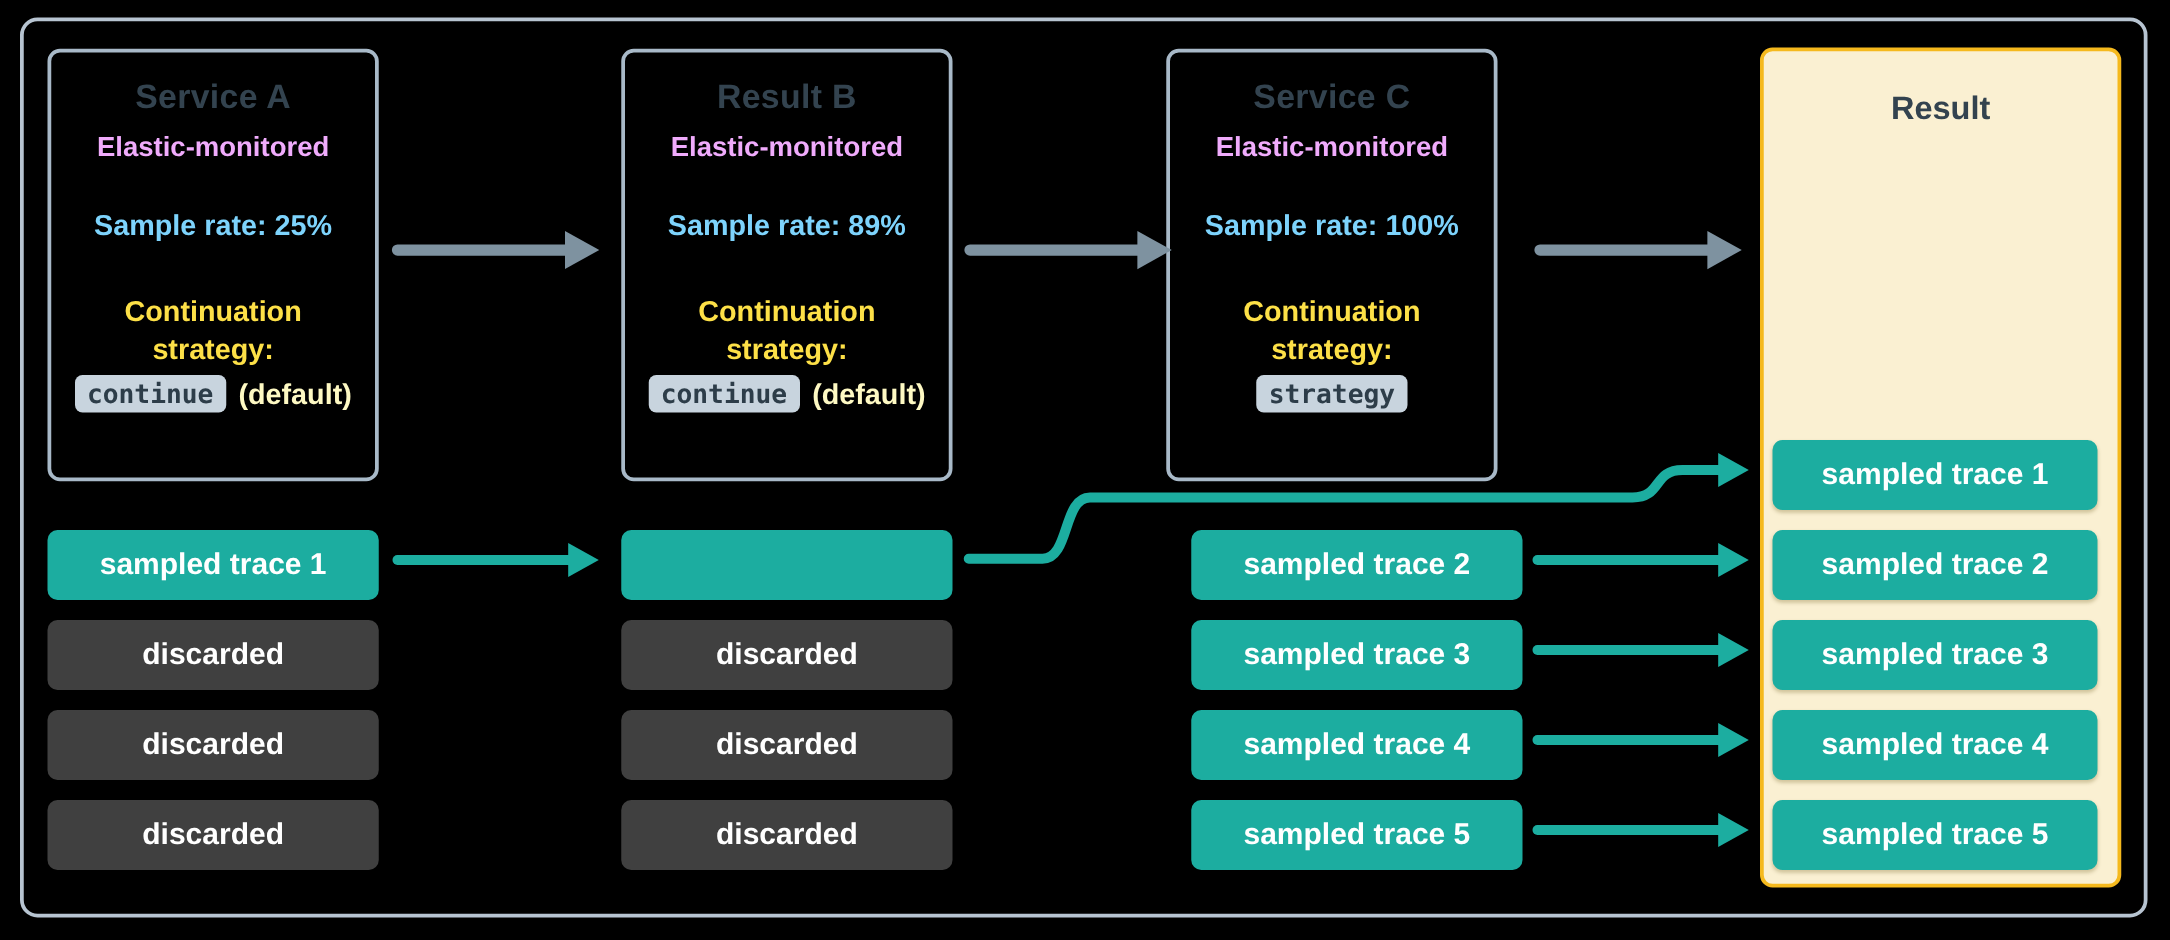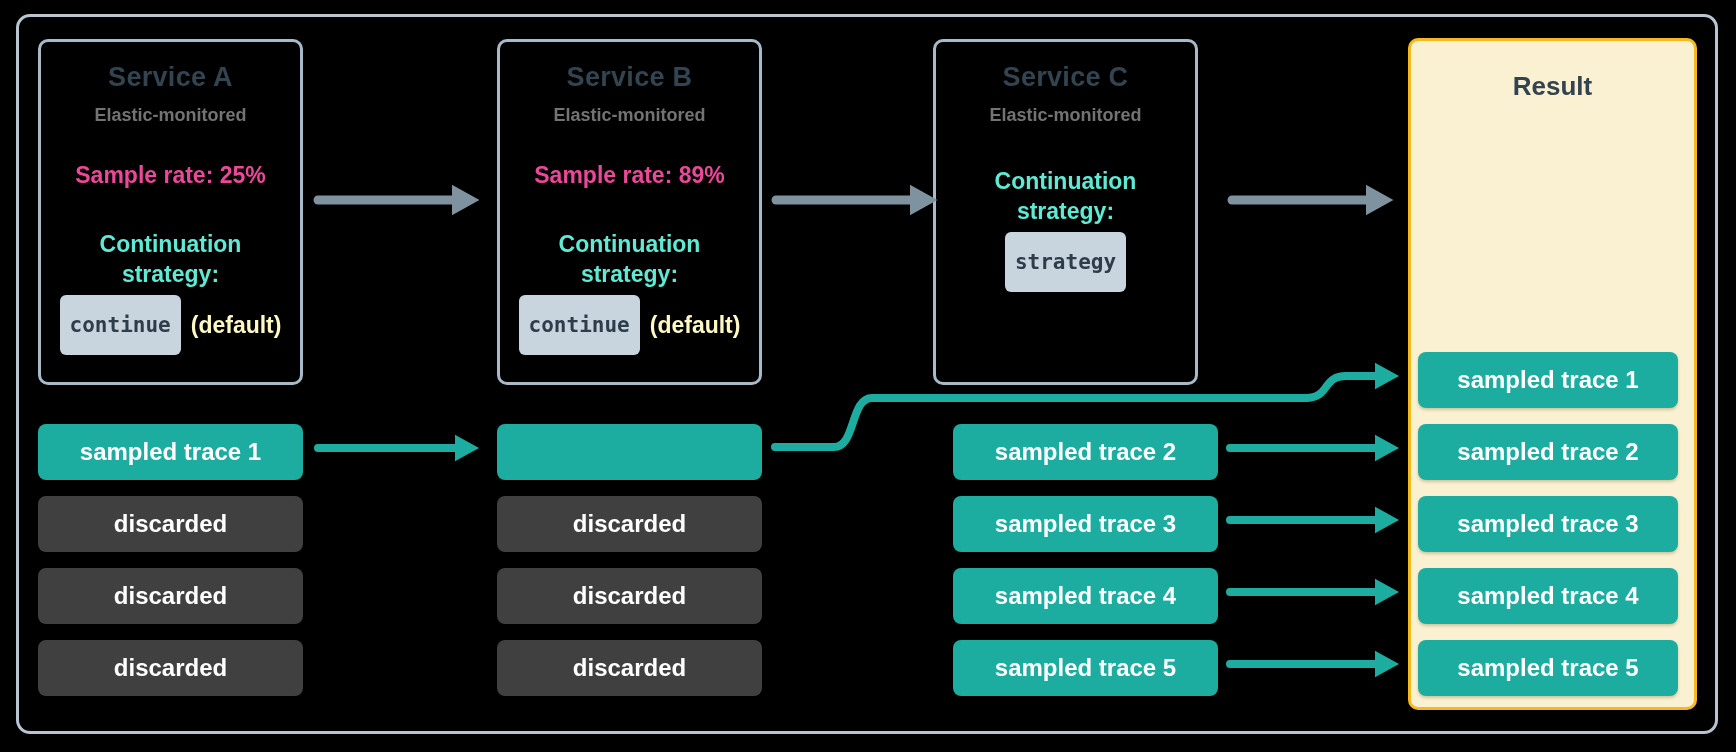--- a/index.html
+++ b/index.html
@@ -11,27 +11,27 @@
     position:absolute;left:16px;top:14px;width:1696px;height:714px;
     border:3px solid #b7c4d1;border-radius:14px;
   }
   .card{
     position:absolute;top:39px;width:265px;height:346px;box-sizing:border-box;
     border:3px solid #a8b9c8;border-radius:10px;
     display:flex;flex-direction:column;align-items:center;text-align:center;
   }
   .card-a{left:38px}.card-b{left:497px}.card-c{left:933px}
   .svc-title{margin-top:20px;font-size:27px;font-weight:700;color:#33434f;letter-spacing:.3px;}
-  .svc-sub{margin-top:12px;font-size:18px;font-weight:600;color:#737373;}
-  .svc-rate{margin-top:36px;font-size:23px;font-weight:600;color:#ec4899;}
-  .svc-cont{margin-top:40px;font-size:23px;font-weight:600;color:#5eead4;line-height:30px;}
+  .svc-sub{margin-top:12px;font-size:22px;font-weight:600;color:#f0abfc;}
+  .svc-rate{margin-top:36px;font-size:23px;font-weight:600;color:#7dd3fc;}
+  .svc-cont{margin-top:40px;font-size:23px;font-weight:600;color:#fde047;line-height:30px;}
   .chip-row{margin-top:6px;display:flex;align-items:center;gap:10px;}
   .chip{
     font-family:"DejaVu Sans Mono",monospace;font-size:21px;font-weight:600;
-    color:#2d3d49;background:#c8d4de;border-radius:6px;padding:18px 10px;
+    color:#2d3d49;background:#c8d4de;border-radius:6px;padding:3px 10px;
   }
   .chip-suffix{font-size:23px;font-weight:600;color:#fef9c3;}
   .trace{
     position:absolute;width:265px;height:56px;border-radius:8px;box-sizing:border-box;
     display:flex;align-items:center;justify-content:center;
     font-size:24px;font-weight:600;color:#fff;
   }
   .teal{background:#1cada0;}
   .red{background:#404040;}
   .col-a{left:38px}.col-b{left:497px}.col-c{left:953px}
@@ -63,36 +63,37 @@
       <span>Continuation</span><br>
       <span>strategy:</span>
     </div>
     <div class="chip-row">
       <span class="chip">continue</span>
       <span class="chip-suffix">(default)</span>
     </div>
   </div>
 
   <div class="card card-b">
-    <div class="svc-title">Service B</div>
+    <div class="svc-title">Result B</div>
     <div class="svc-sub">Elastic-monitored</div>
     <div class="svc-rate">Sample rate: 89%</div>
     <div class="svc-cont">
       <span>Continuation</span><br>
       <span>strategy:</span>
     </div>
     <div class="chip-row">
       <span class="chip">continue</span>
       <span class="chip-suffix">(default)</span>
     </div>
   </div>
 
   <div class="card card-c">
     <div class="svc-title">Service C</div>
     <div class="svc-sub">Elastic-monitored</div>
+    <div class="svc-rate">Sample rate: 100%</div>
     <div class="svc-cont">
       <span>Continuation</span><br>
       <span>strategy:</span>
     </div>
     <div class="chip-row">
       <span class="chip">strategy</span>
     </div>
   </div>
 
   <div class="trace teal col-a r1">sampled trace 1</div>

